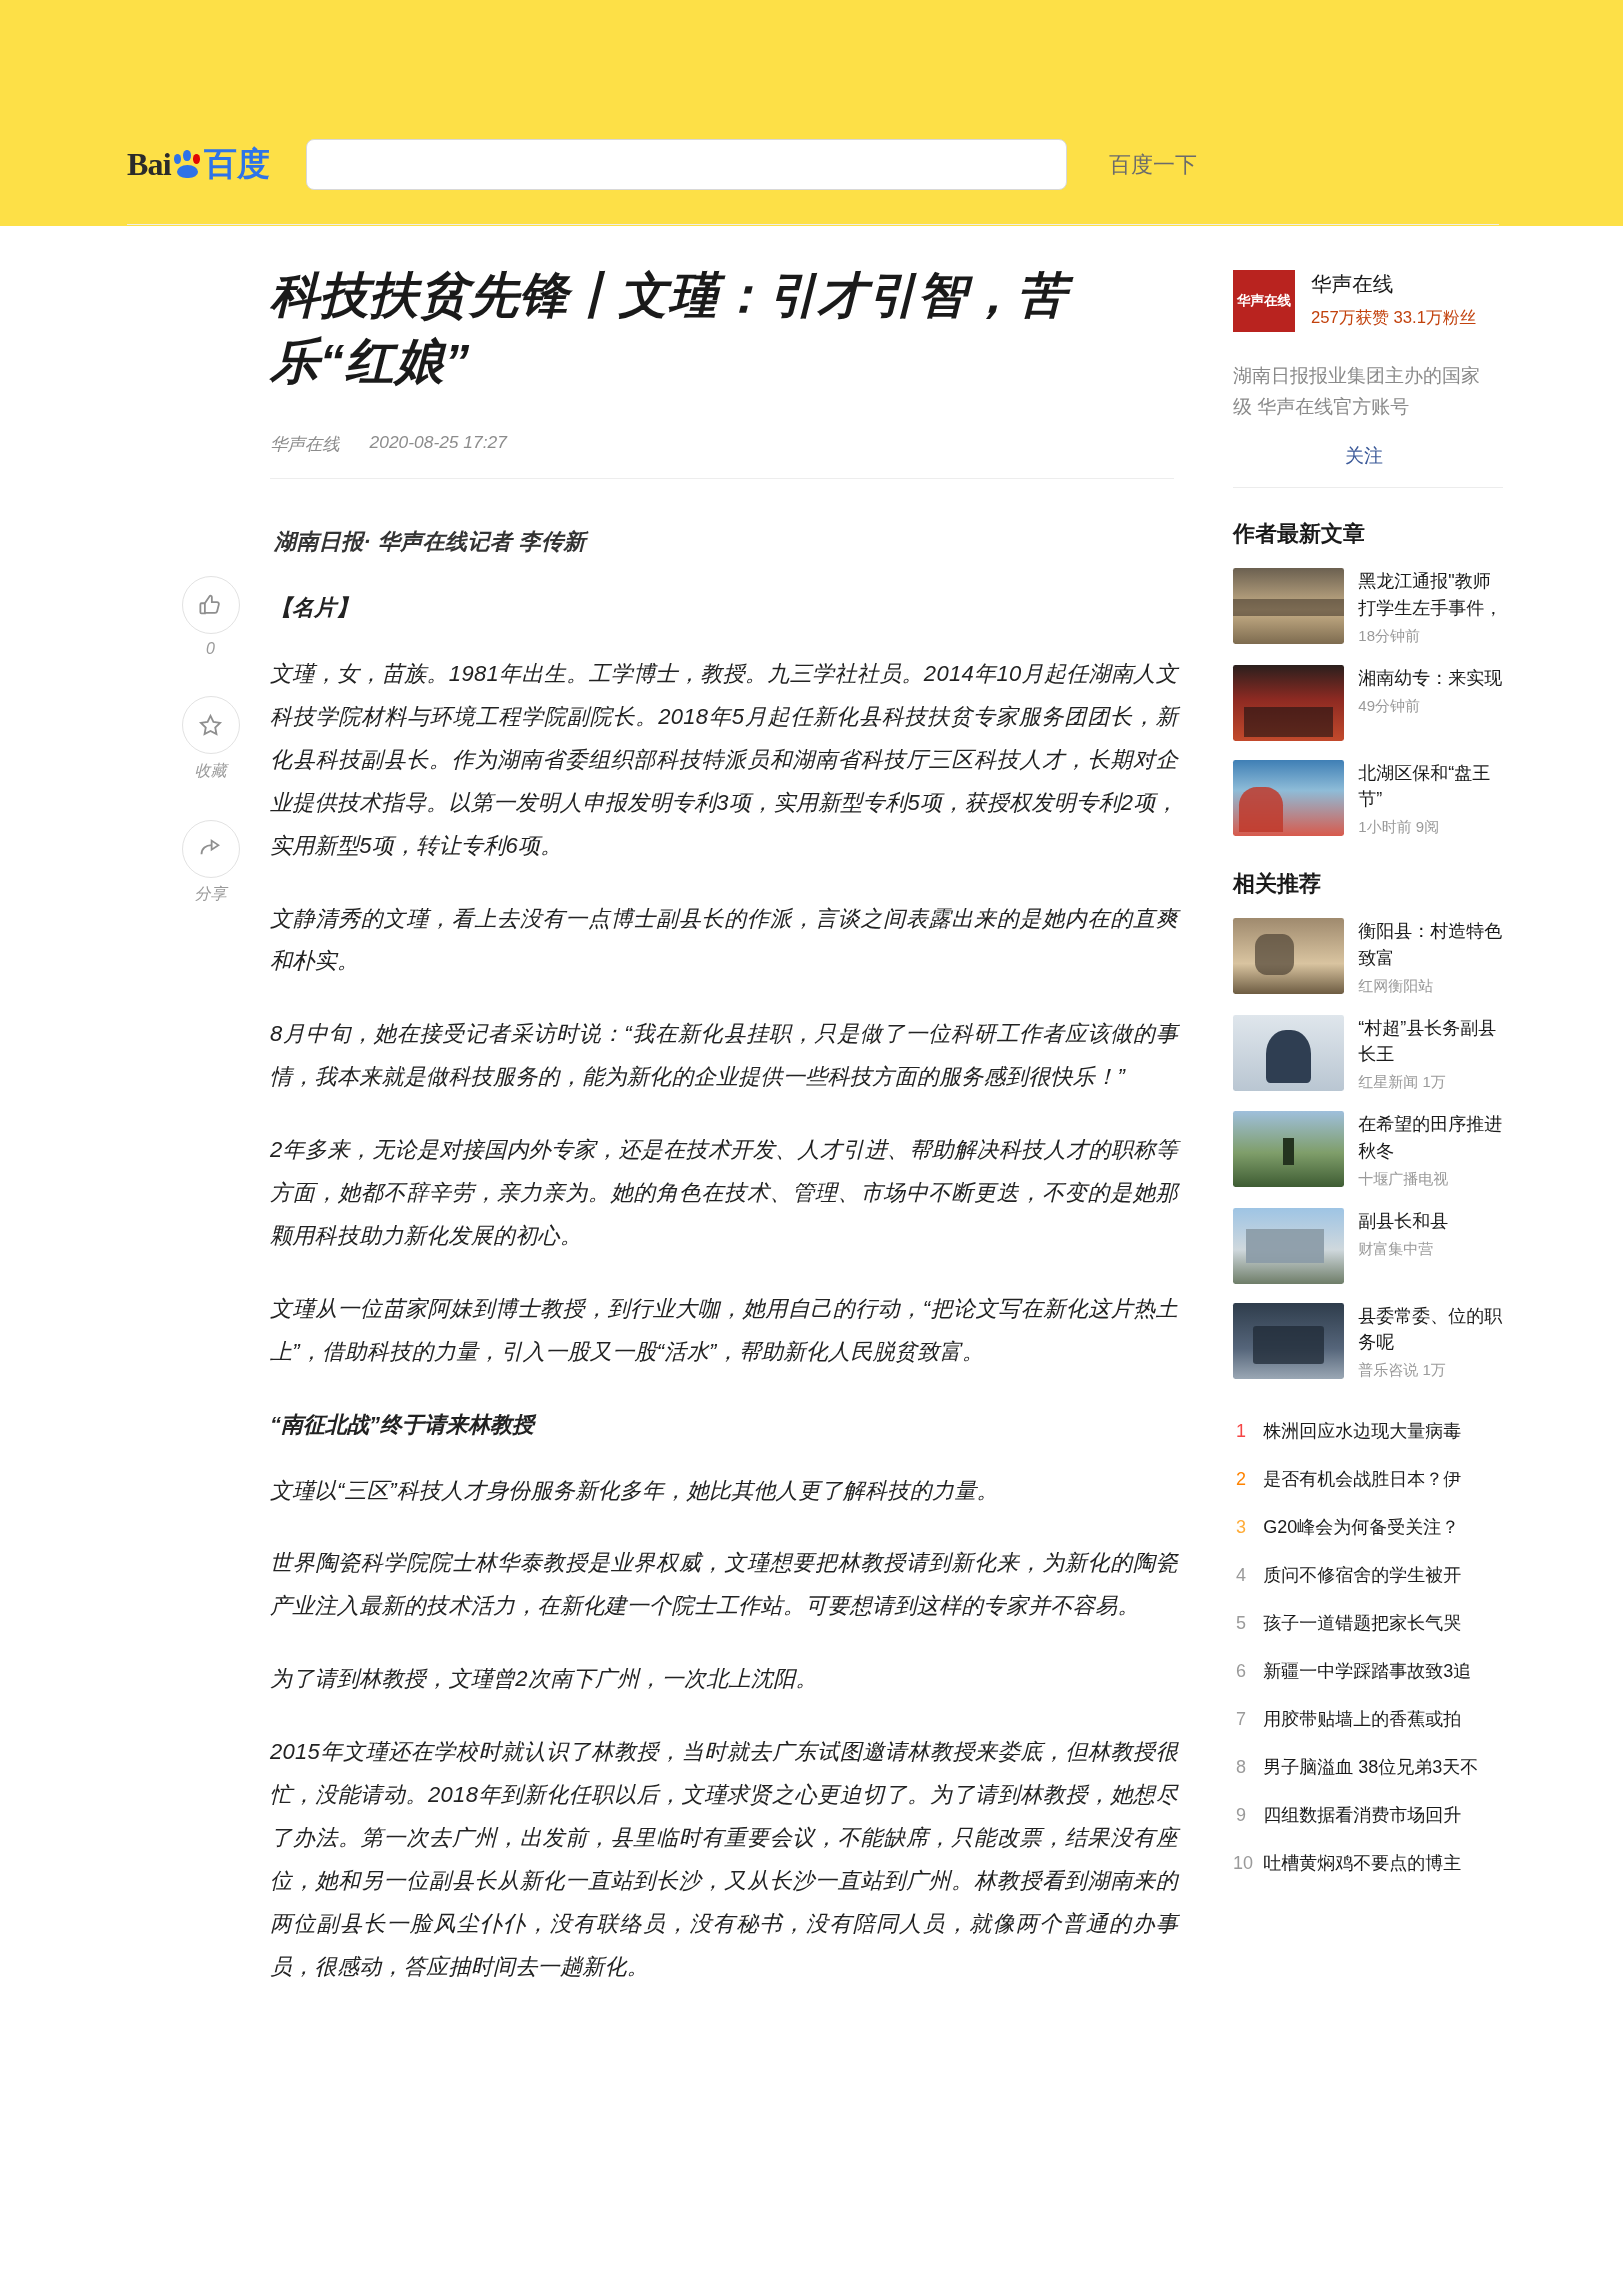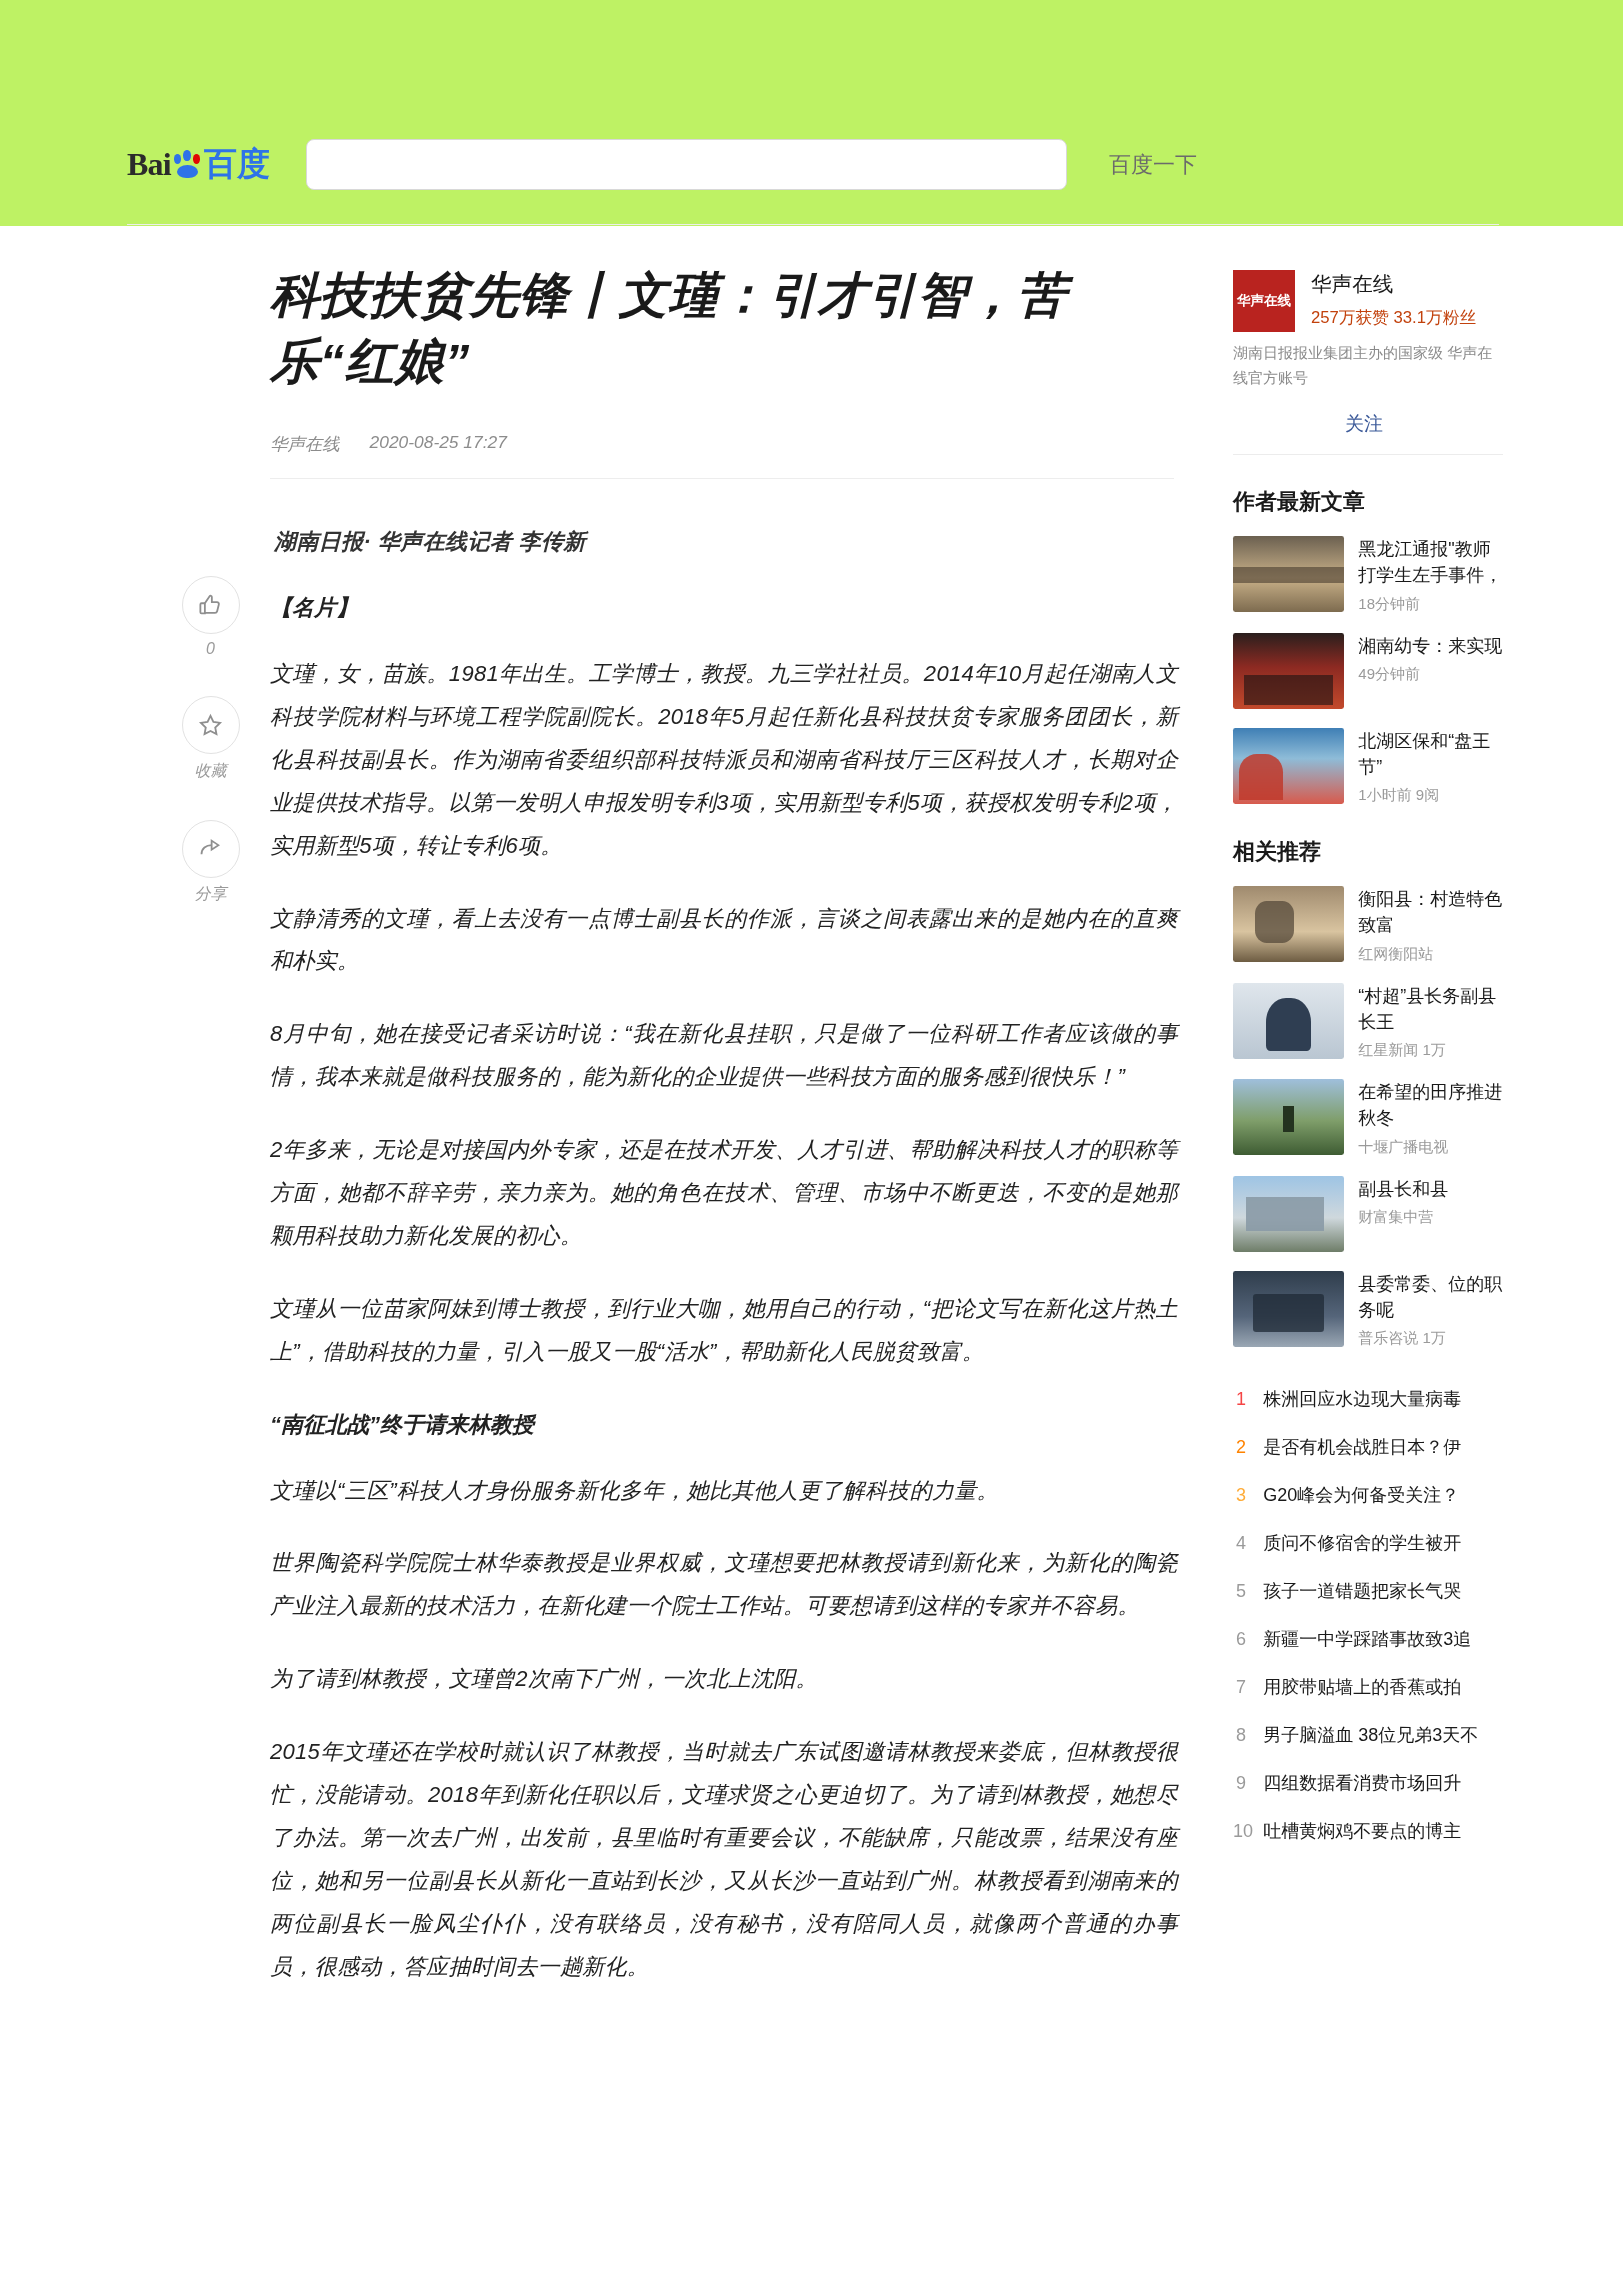--- a/index.html
+++ b/index.html
@@ -20,21 +20,21 @@
     height: 2295px;
     background: #fff;
   }
 
   
   .header {
     position: absolute;
     top: 0; left: 0;
     width: 1624px;
     height: 226px;
-    background: #bef264;
+    background: #fde047;
   }
   .header-inner {
     position: absolute;
     left: 127px;
     top: 139px;
     display: flex;
     align-items: center;
   }
   .logo {
     width: 155px;
@@ -228,22 +228,22 @@
   .author-name {
     font-size: 20.6px;
     color: #1a1a1a;
     margin-bottom: 8px;
   }
   .author-stats {
     font-size: 16.7px;
     color: #c2410c;
   }
   .author-desc {
-    margin-top: 9px;
-    font-size: 15px;
+    margin-top: 28px;
+    font-size: 19px;
     color: #8a8a8a;
     line-height: 1.65;
     width: 262px;
   }
   .follow-btn {
     margin-top: 20.6px;
     text-align: center;
     font-size: 19px;
     color: #3c5a99;
     width: 262px;

